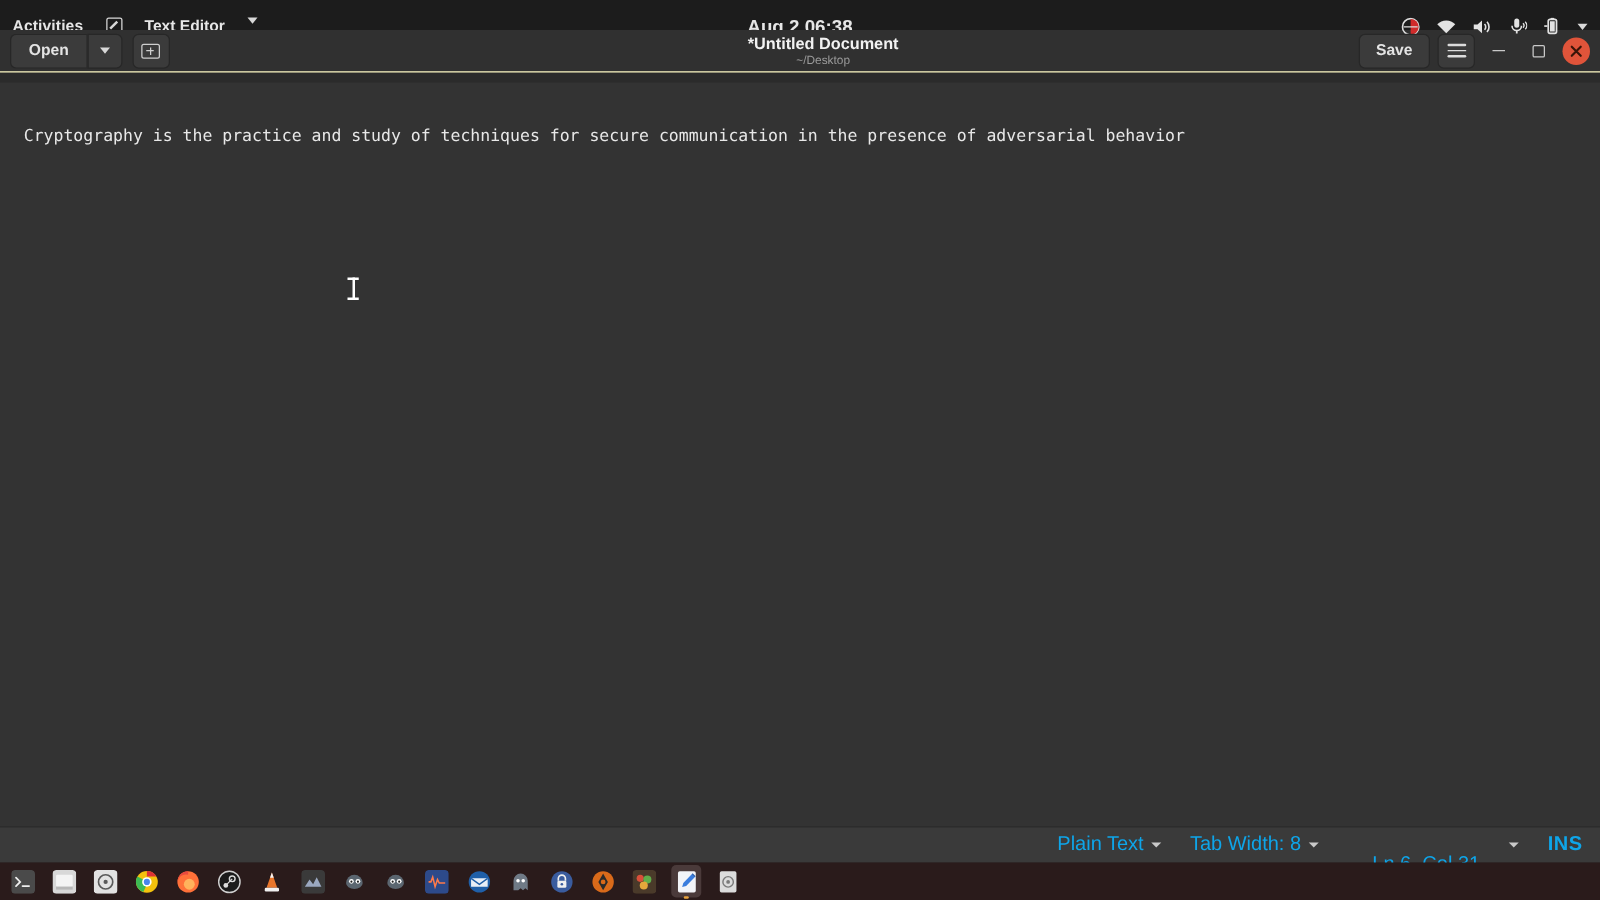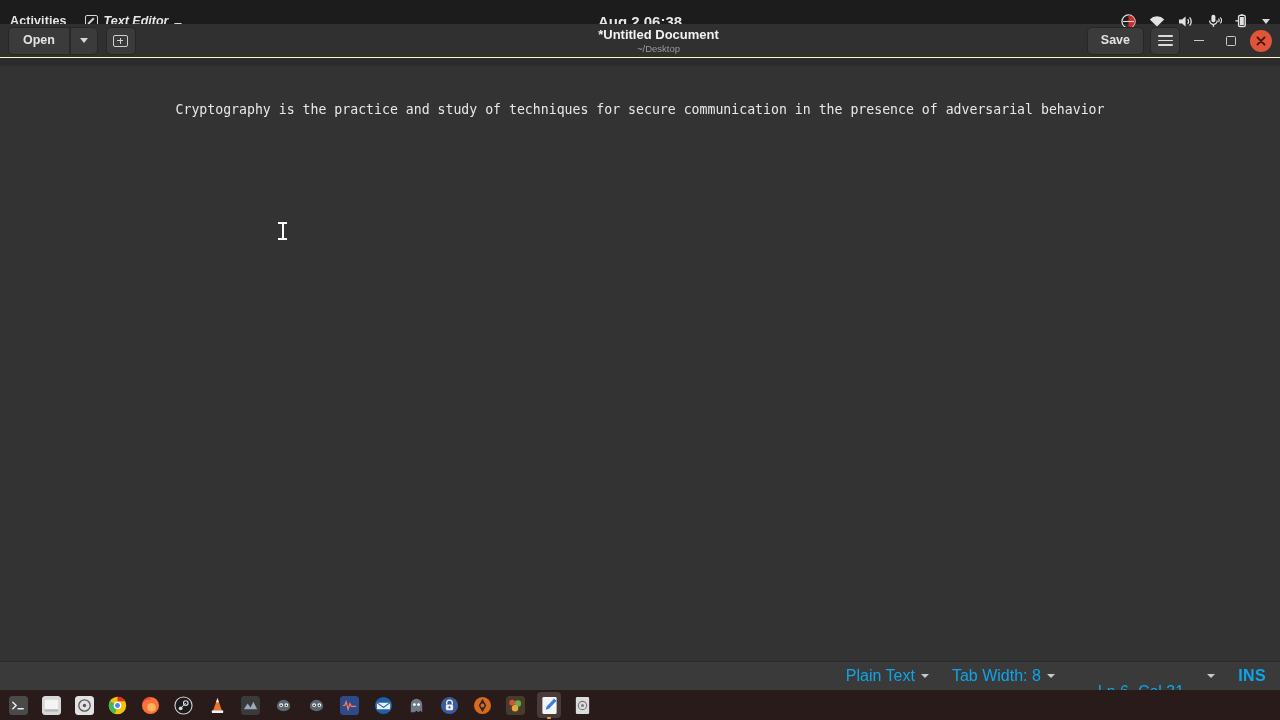--- a/index.html
+++ b/index.html
@@ -11,21 +11,21 @@
   }
   #screen { position:relative; width:1280px; height:720px; }
 
   
   .topbar {
     position:absolute; top:0; left:0; width:1280px; height:42px;
     background:#1c1c1c; color:#e6e6e6;
     display:flex; align-items:center; font-size:12.5px; font-weight:bold;
   }
   .tb-activities { padding:0 12px 0 10px; letter-spacing:.1px; }
-  .tb-app { display:flex; align-items:flex-end; gap:6px; padding:0 6px;font-style:italic; }
+  .tb-app { display:flex; align-items:flex-start; gap:18px; padding:0 6px; }
   .tb-appicon {
     width:13px; height:13px; border:1.6px solid #d8d8d8; border-radius:2px;
     position:relative; display:inline-block;
   }
   .tb-appicon:after{
     content:""; position:absolute; left:2px; top:7px; width:8px; height:1.6px;
     background:#d8d8d8; transform:rotate(-45deg); transform-origin:left center;
   }
   .tb-clock {
     position:absolute; left:0; right:0; text-align:center;
@@ -84,21 +84,21 @@
   
   .editor {
     position:absolute; top:66px; left:0; width:1280px; height:595px;
     background:#333333; overflow:hidden;
   }
   .doc {
     font-family:"DejaVu Sans Mono","Liberation Mono",monospace;
     font-size:13.2px; line-height:16.4px; color:#e8e8e8;
     padding:3px 0 0 0; white-space:pre;
   }
-  .line { height:16.4px; padding-left:0;text-align:center; }
+  .line { height:16.4px; padding-left:19px; }
   .blank { height:16.4px; }
   .sel { background:#cc4a22; color:#ffffff; }
   
   .mouse { position:absolute; left:277px; top:155px; width:11px; height:20px; }
   .mouse .bar { position:absolute; left:5px; top:1px; width:1.6px; height:18px; background:#ffffff; }
   .mouse .cap { position:absolute; width:9px; height:1.6px; background:#ffffff; left:1px; }
   .mouse .cap.t { top:1px; } .mouse .cap.b { bottom:1px; }
 
   
   .statusbar {

